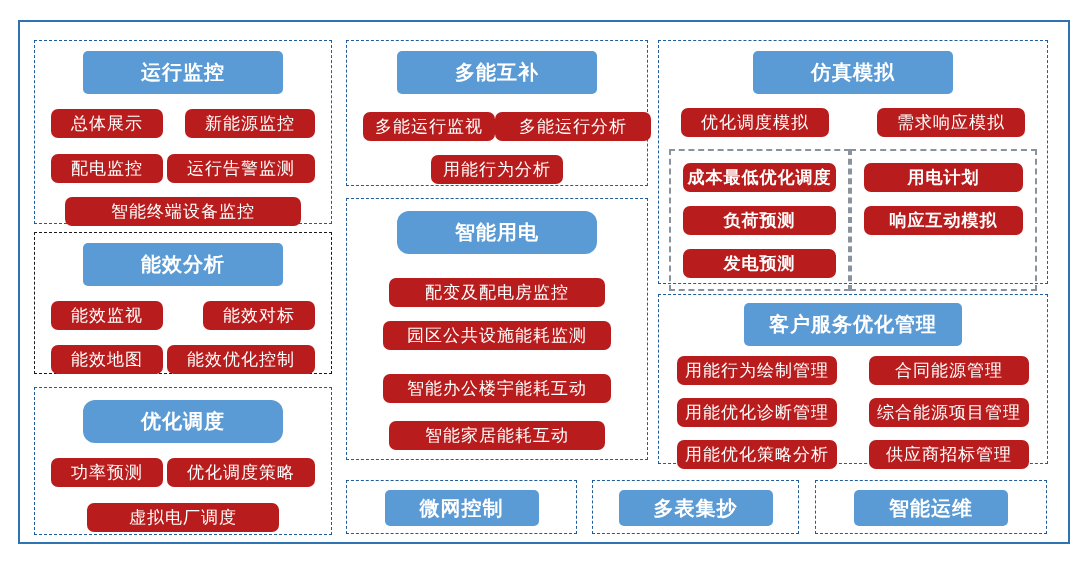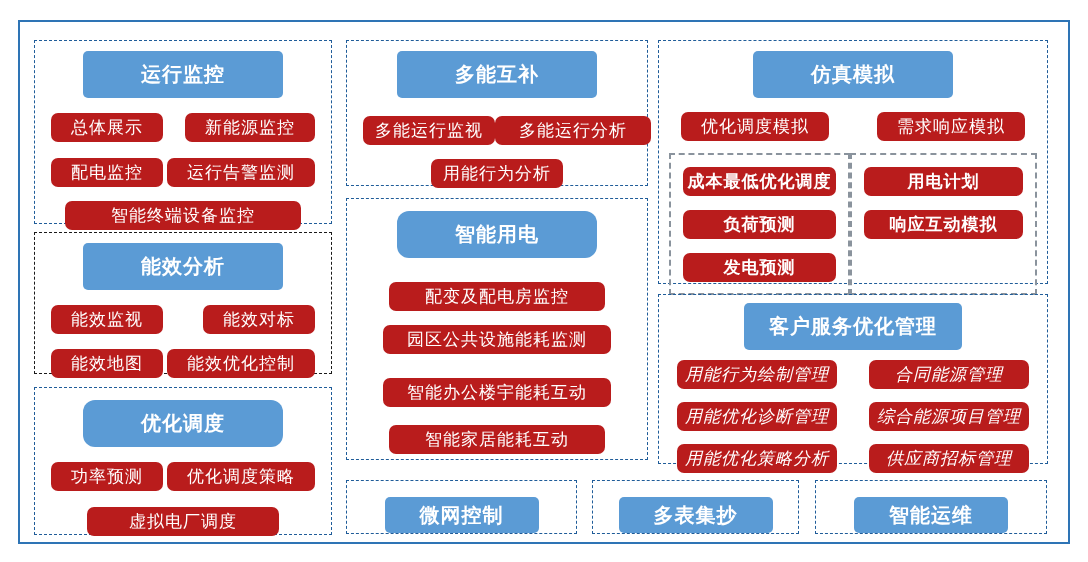--- a/index.html
+++ b/index.html
@@ -3,36 +3,36 @@
 <meta charset="utf-8">
 <style>
   html,body{margin:0;padding:0;background:#fff;}
   body{width:1088px;height:562px;position:relative;font-family:"Liberation Sans","DejaVu Sans",sans-serif;}
   .frame{position:absolute;left:18px;top:20px;width:1048px;height:520px;border:2px solid #2E74B5;background:#fff;}
   .gbox{position:absolute;box-sizing:border-box;display:flex;flex-direction:column;align-items:center;}
   .dash-blue{border:1px dashed #1F5C99;}
   .dash-black{border:1px dashed #1a1a1a;}
   .dash-gray{border:2px dashed #8A939D;}
   .hdr{background:#5B9BD5;color:#fff;font-weight:bold;font-size:20px;letter-spacing:1px;
-       border-radius:5px;height:31px;min-width:150px;padding:8px 25px;box-sizing:content-box;
+       border-radius:5px;height:43px;min-width:150px;padding:0 25px;box-sizing:content-box;
        display:flex;align-items:center;justify-content:center;white-space:nowrap;flex:none;}
   .btn{background:#b91c1c;color:#fff;font-size:17px;letter-spacing:1px;border-radius:7px;height:29px;
        display:flex;align-items:center;justify-content:center;padding:0 20px;white-space:nowrap;flex:none;box-sizing:border-box;}
   .row2{display:flex;width:100%;justify-content:space-between;padding:0 16px;box-sizing:border-box;}
   .rowc{display:flex;width:100%;justify-content:center;text-align:right;}
   .mt10{margin-top:10px;} .mt12{margin-top:12px;border-radius:12px;} .mt14{margin-top:14px;} .mt15{margin-top:15px;}
   .mt16{margin-top:16px;} .mt18{margin-top:18px;} .mt24{margin-top:24px;}
   .pad36 .btn{padding:0 36px;}
   .subgrid{display:flex;width:100%;justify-content:space-between;padding:0 10px;box-sizing:border-box;margin-top:12px;}
   .subbox{display:flex;flex-direction:column;align-items:center;box-sizing:border-box;padding:12px 12px 0 12px;height:142px;}
   .subbox .btn{width:100%;padding:0 6px;font-weight:bold;}
-  .cols{display:flex;width:100%;justify-content:space-between;padding:0 18px;box-sizing:border-box;margin-top:10px;font-style:italic;}
+  .cols{display:flex;width:100%;justify-content:space-between;padding:0 18px;box-sizing:border-box;margin-top:10px;}
   .col{display:flex;flex-direction:column;gap:13px;}
   .col .btn{width:160px;padding:0 6px;}
-  .hbox{justify-content:flex-end;}
+  .hbox{justify-content:flex-start;}
   .hbox .hdr{margin-top:9px;height:36px;min-width:90px;padding:0 32px;}
 </style>
 </head>
 <body>
 
 <div class="frame">
 
   <section class="gbox dash-blue" style="left:14px;top:18px;width:298px;height:184px">
     <div class="hdr mt10">运行监控</div>
     <div class="row2 mt15">

